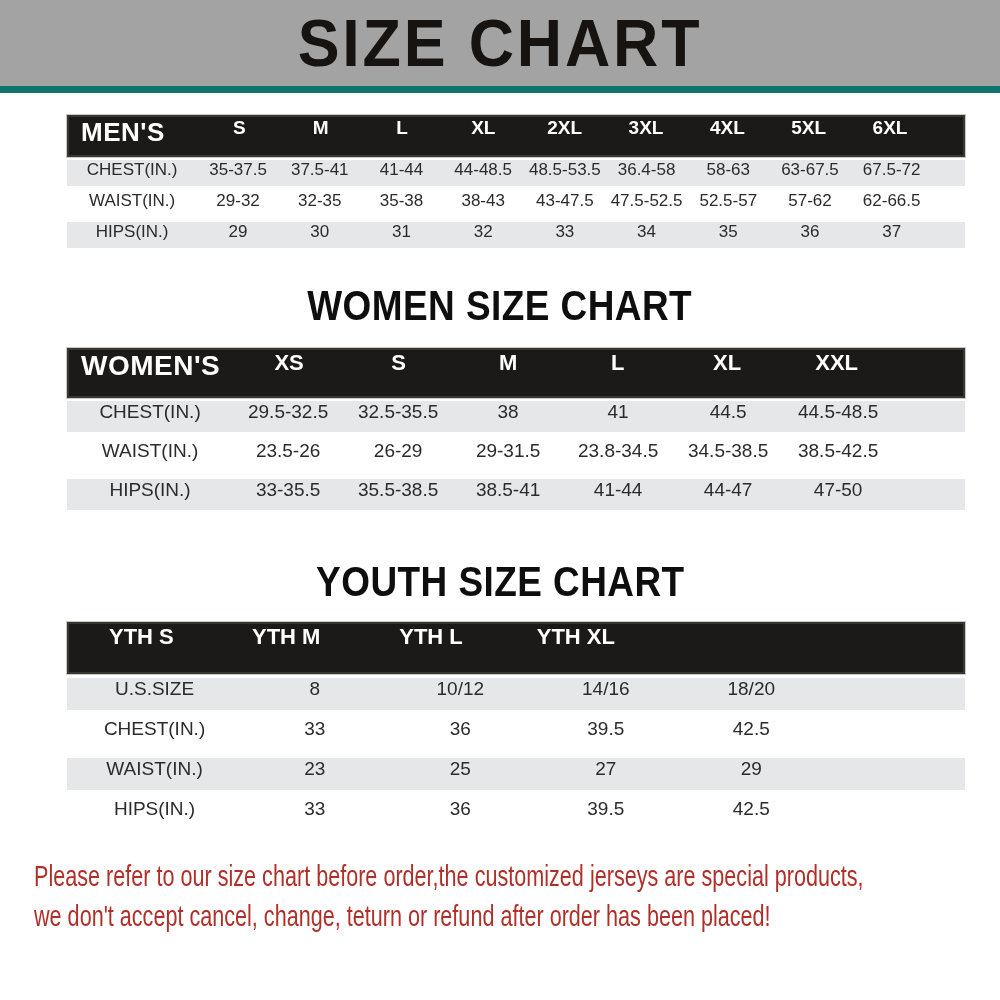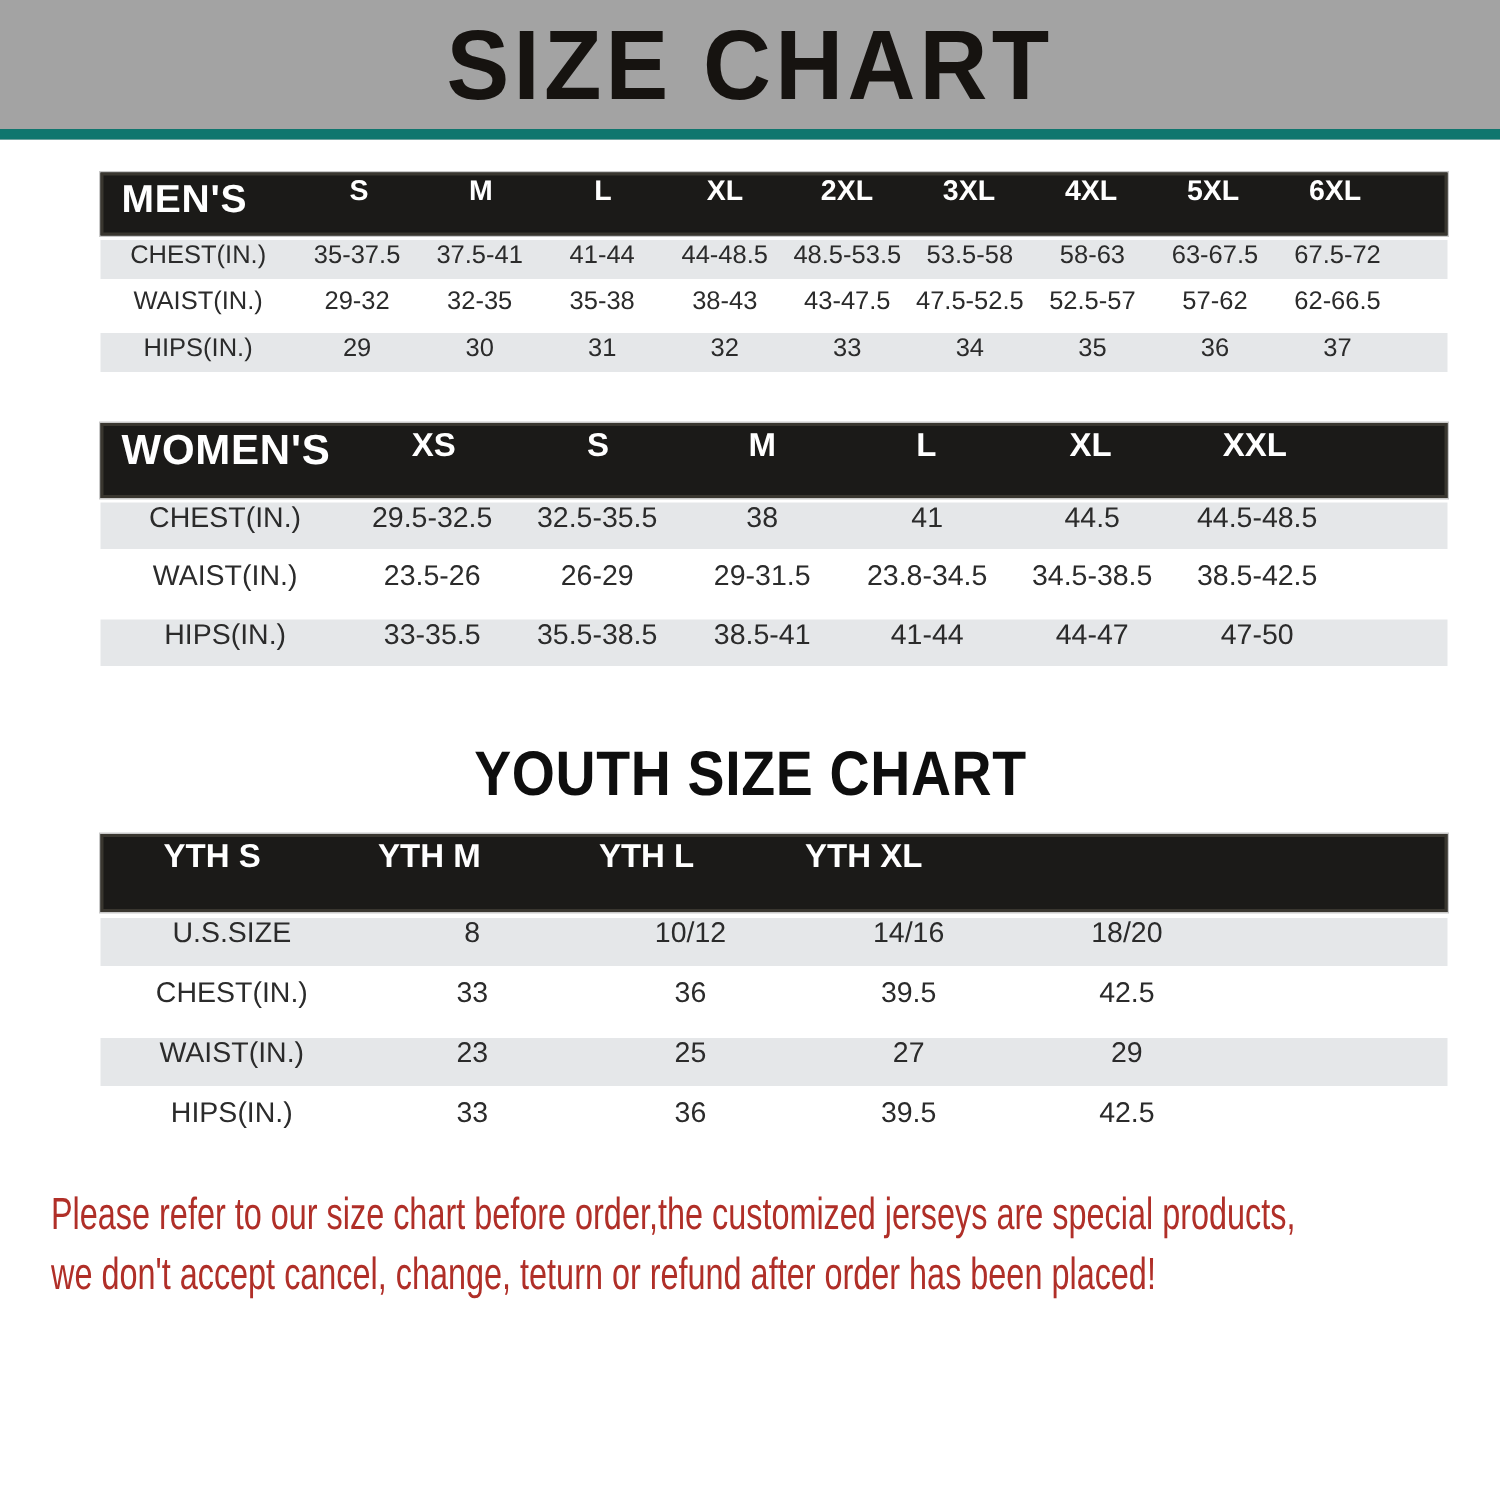--- a/index.html
+++ b/index.html
@@ -112,21 +112,21 @@
             <div class="cell cell-size">6XL</div>
             <div class="cell cell-filler"></div>
           </div>
           <div class="trow tdata gray">
             <div class="cell cell-label">CHEST(IN.)</div>
             <div class="cell cell-size">35-37.5</div>
             <div class="cell cell-size">37.5-41</div>
             <div class="cell cell-size">41-44</div>
             <div class="cell cell-size">44-48.5</div>
             <div class="cell cell-size">48.5-53.5</div>
-            <div class="cell cell-size">53.5-58</div>
+            <div class="cell cell-size">36.4-58</div>
             <div class="cell cell-size">58-63</div>
             <div class="cell cell-size">63-67.5</div>
             <div class="cell cell-size">67.5-72</div>
             <div class="cell cell-filler"></div>
           </div>
           <div class="trow tdata white">
             <div class="cell cell-label">WAIST(IN.)</div>
             <div class="cell cell-size">29-32</div>
             <div class="cell cell-size">32-35</div>
             <div class="cell cell-size">35-38</div>
@@ -147,20 +147,23 @@
             <div class="cell cell-size">33</div>
             <div class="cell cell-size">34</div>
             <div class="cell cell-size">35</div>
             <div class="cell cell-size">36</div>
             <div class="cell cell-size">37</div>
             <div class="cell cell-filler"></div>
           </div>
         </div>
       </section>
       <section class="size-section women">
+        <h2 class="section-heading">
+          <span>WOMEN SIZE CHART</span>
+        </h2>
         <div class="size-table">
           <div class="trow theader">
             <div class="cell cell-label">WOMEN'S</div>
             <div class="cell cell-size">XS</div>
             <div class="cell cell-size">S</div>
             <div class="cell cell-size">M</div>
             <div class="cell cell-size">L</div>
             <div class="cell cell-size">XL</div>
             <div class="cell cell-size">XXL</div>
             <div class="cell cell-filler"></div>

